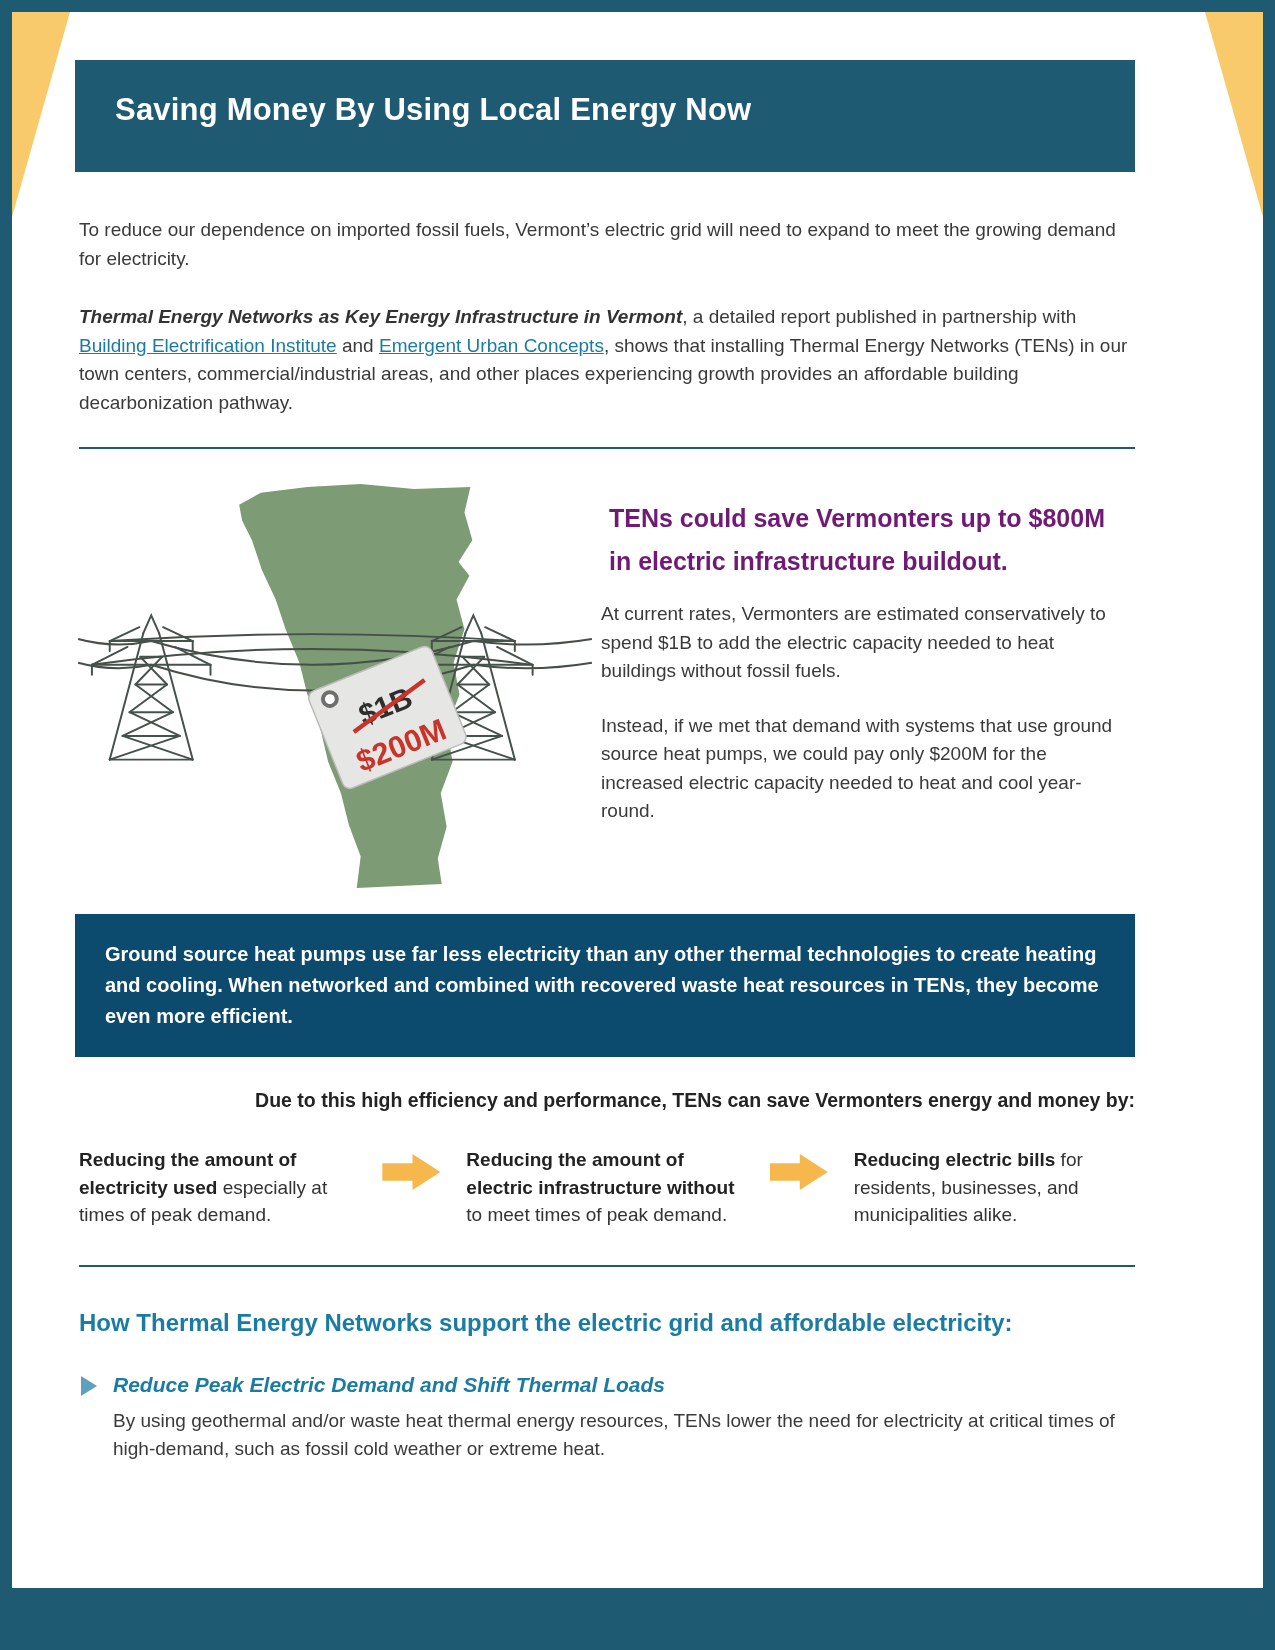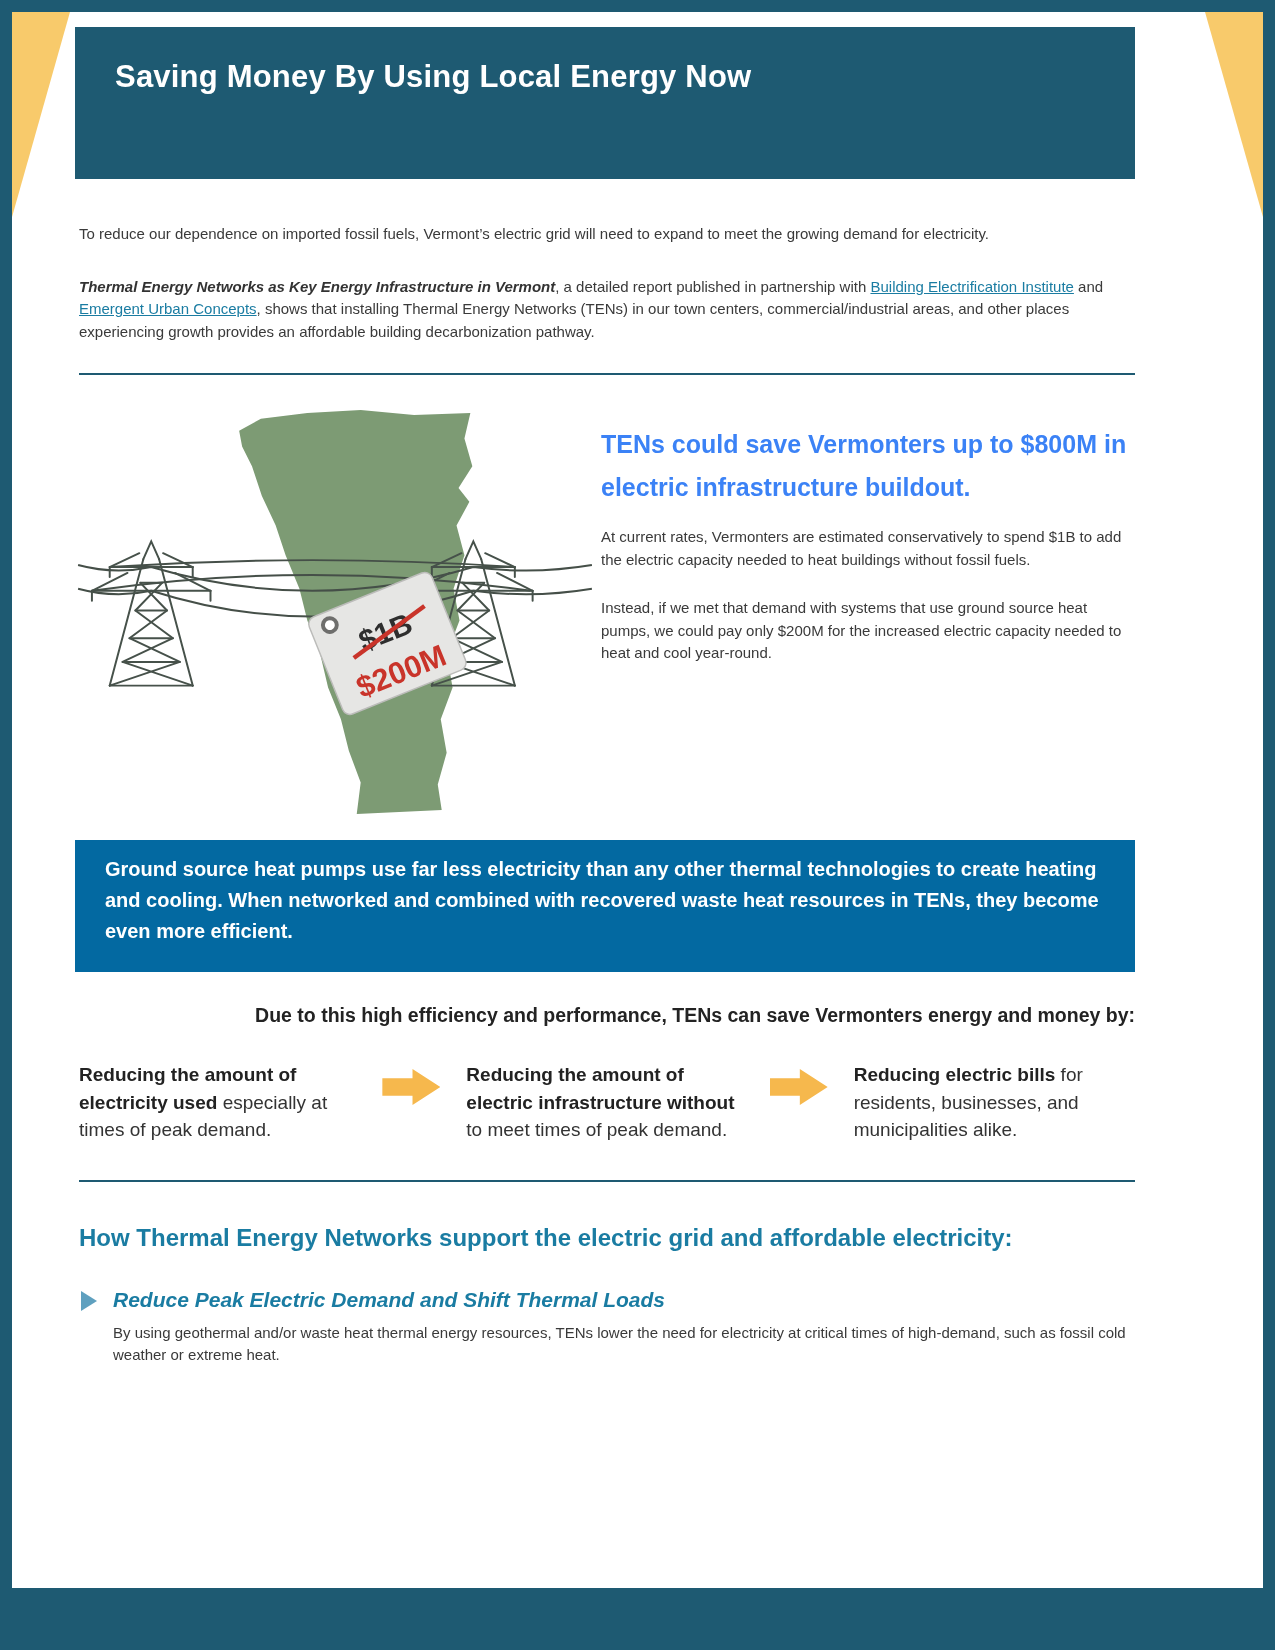--- a/index.html
+++ b/index.html
@@ -9,45 +9,45 @@
   .page{
     position:relative; width:1275px; height:1650px; background:#fff;
     border:12px solid #1e5a72; border-bottom-width:62px; overflow:hidden;
   }
   .corner{ position:absolute; top:0; width:58px; height:205px; background:#f8ca6b; }
   .corner.left{ left:0; clip-path:polygon(0 0,100% 0,0 100%); }
   .corner.right{ right:0; clip-path:polygon(0 0,100% 0,100% 100%); }
 
   .content{ width:1060px; margin-left:63px; }
 
-  .header-band{ margin-top:15px; background:#1e5a72; color:#fff; height:152px; padding:32px 36px 0 40px; }
+  .header-band{ margin-top:48px; background:#1e5a72; color:#fff; height:112px; padding:32px 36px 0 40px; }
   .header-band h1{ font-size:31px; letter-spacing:.2px; margin-bottom:14px; font-weight:bold; }
   .header-band .subtitle{ font-size:21px; font-weight:bold; }
   .header-band .subtitle i{ font-style:italic; }
 
   .intro{ margin-top:44px; padding-left:4px; }
-  p.body{ font-size:15px; line-height:1.5; color:#3a3a3a; }
+  p.body{ font-size:19px; line-height:1.5; color:#3a3a3a; }
   .intro p.body{ margin-bottom:30px; width:1056px; }
   .bold-italic{ font-weight:bold; font-style:italic; color:#333; }
   a.doc-link{ color:#1a7ca2; cursor:pointer; }
 
   .divider{ border:none; border-top:2px solid #1e5a72; width:1056px; margin-left:4px; }
   .divider.one{ margin-top:26px; }
   .divider.two{ margin-top:36px; }
 
   .savings{ display:flex; margin-top:30px; }
   .savings .illus{ flex:0 0 520px; }
   .savings .text{ width:536px; padding-top:18px; padding-left:6px; }
-  h2.teal{ color:#3b82f6; font-size:25px; font-weight:bold; line-height:1.7; margin-bottom:18px; }
+  h2.teal{ color:#701a75; font-size:25px; font-weight:bold; line-height:1.7; margin-bottom:18px;margin-left:8px; }
   .savings p.body{ margin-bottom:26px; width:530px; }
 
   svg text{ font-family:"Liberation Sans", sans-serif; font-weight:bold; }
 
-  .callout{ margin-top:16px; background:#0369a1; color:#fff; font-weight:bold;
-            font-size:20px; line-height:1.55; padding:14px 34px 25px 30px; }
+  .callout{ margin-top:16px; background:#0c4a6e; color:#fff; font-weight:bold;
+            font-size:20px; line-height:1.55; padding:25px 34px 25px 30px; }
 
   .lead{ margin:32px 0 0 4px; font-size:19.5px; font-weight:bold; color:#232323;text-align:right; }
 
   .benefits{ display:flex; margin:34px 0 0 4px;justify-content:flex-end; }
   .benefit{ width:282px; font-size:19px; line-height:1.45; color:#333; }
   .benefit b{ color:#222; }
   .arrow{ flex:0 0 auto; width:58px; height:36px; background:#f6b84d; margin:8px 26px 0 22px;
           clip-path:polygon(0 26%,52% 26%,52% 0,100% 50%,52% 100%,52% 74%,0 74%); }
 
   .how-heading{ margin:42px 0 0 4px; color:#1a7ca2; font-size:24px; font-weight:bold; }

